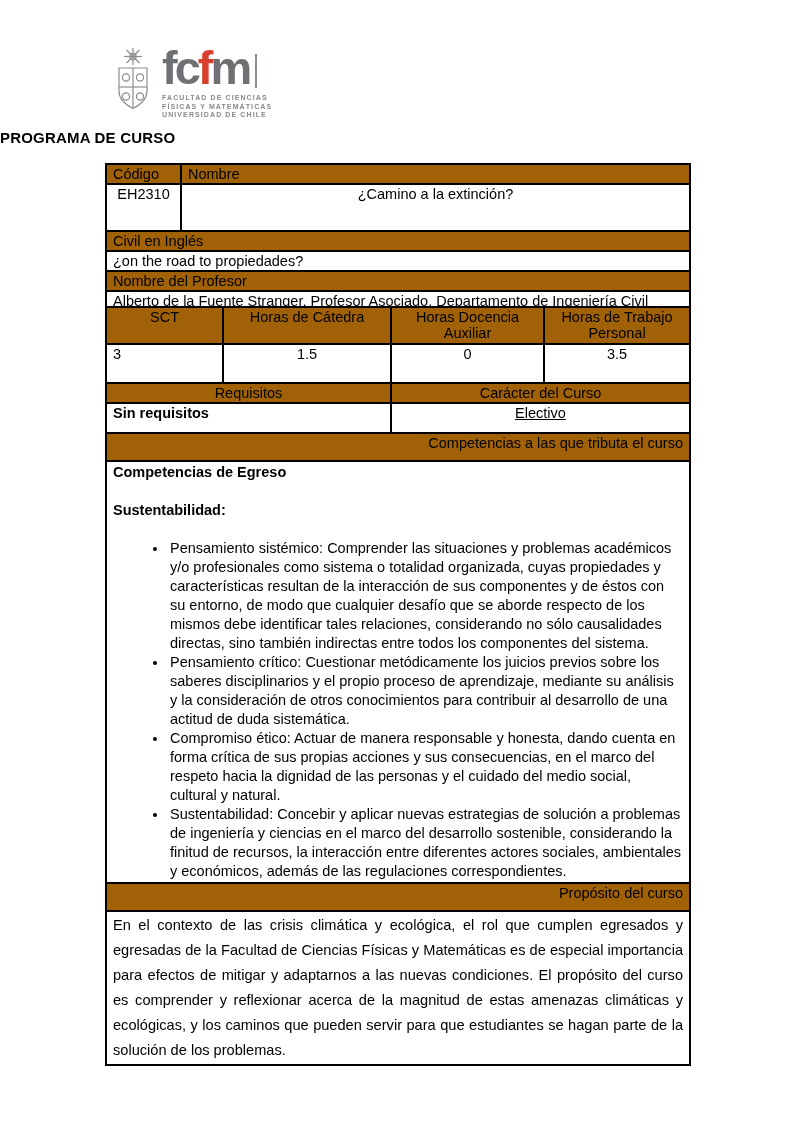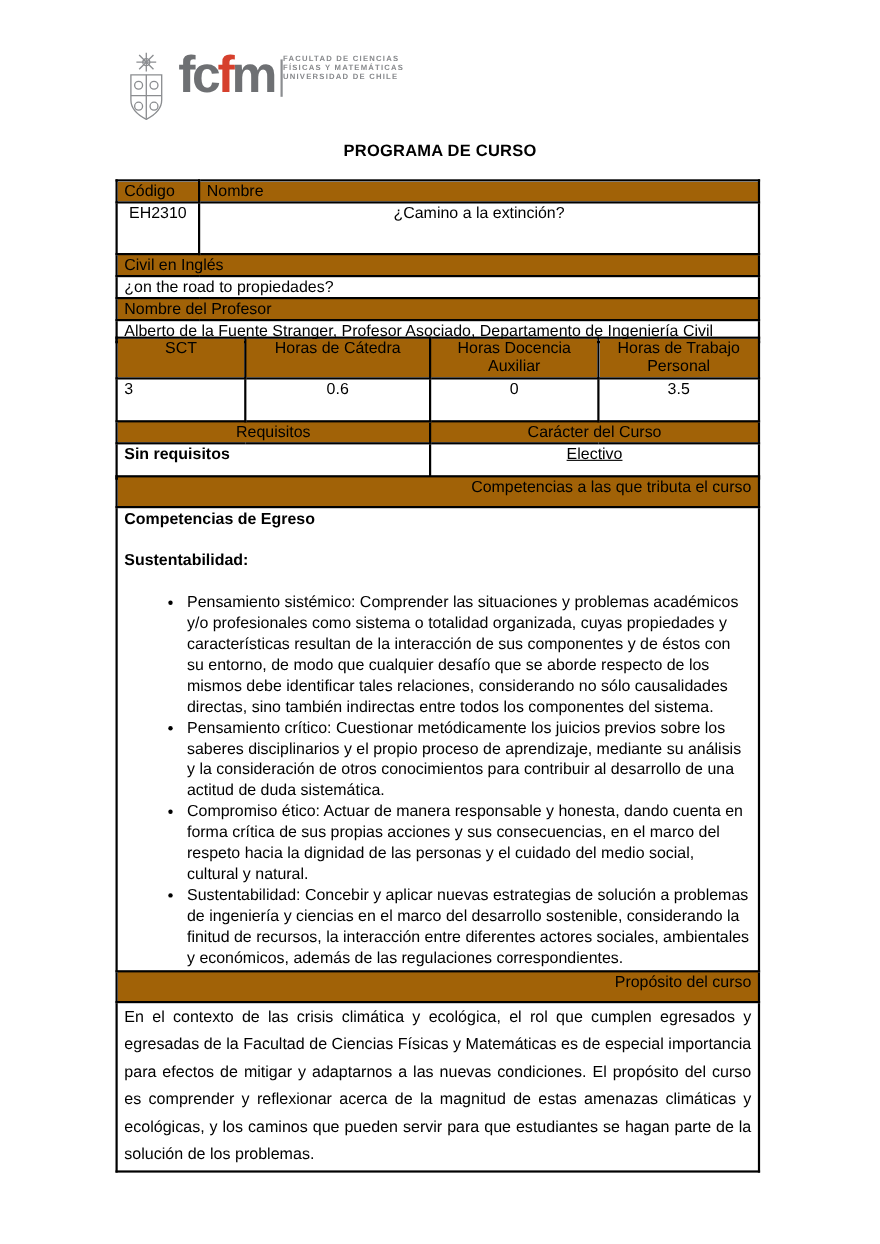--- a/index.html
+++ b/index.html
@@ -2,30 +2,30 @@
 <html><head>
 <meta charset="utf-8">
 <style>
   html,body{margin:0;padding:0;background:#ffffff;}
   .page{position:relative;width:800px;height:1131px;background:#ffffff;overflow:hidden;
         font-family:"Liberation Sans","DejaVu Sans",sans-serif;color:#000;}
 
   
   .logo{position:absolute;left:112px;top:46px;display:flex;align-items:flex-start;gap:8px;}
   .crest{flex:0 0 auto;margin-top:1px;}
-  .logo-right{display:flex;flex-direction:row;}
+  .logo-right{display:flex;flex-direction:column;}
   .wordmark{font-weight:bold;font-size:47px;line-height:44px;letter-spacing:-3px;color:#6e7073;
             display:flex;align-items:flex-end;}
   .wordmark .red{color:#d6402d;}
   .wordmark .bar{width:2px;height:34px;background:#8b8d90;margin-left:6px;margin-bottom:2px;}
   .logo-sub{margin-top:4px;font-size:7px;font-weight:bold;letter-spacing:1.1px;
             color:#87898c;line-height:8.5px;}
 
   
-  .title{position:absolute;top:129px;left:0;width:100%;text-align:center;
+  .title{position:absolute;top:129px;left:0;width:100%;text-align:left;
          font-size:15px;font-weight:bold;letter-spacing:0.2px;}
 
   
   table.tbl{position:absolute;left:105px;width:586px;border-collapse:collapse;table-layout:fixed;}
   #t1{top:163px;} #t2{top:306px;} #t3{top:432px;}
   .tbl td{border:2px solid #000;font-size:14.5px;padding:1px 6px;vertical-align:top;
           overflow:hidden;word-wrap:break-word;}
   .gray{background:#a16207;}
   .c{text-align:center;}
   .vm{vertical-align:middle;}
@@ -123,21 +123,21 @@
     </colgroup>
     <tbody>
         <tr>
       <td class="gray c vm hdr2">SCT</td>
       <td class="gray c vm hdr2">Horas de Cátedra</td>
       <td class="gray c vm hdr2">Horas Docencia Auxiliar</td>
       <td class="gray c vm hdr2">Horas de Trabajo Personal</td>
     </tr>
     <tr>
       <td class="vals">3</td>
-      <td class="c vals">0.6</td>
+      <td class="c vals">1.5</td>
       <td class="c vals">0</td>
       <td class="c vals">3.5</td>
     </tr>
     <tr>
       <td class="gray c h18" colspan="2">Requisitos</td>
       <td class="gray c h18" colspan="2">Carácter del Curso</td>
     </tr>
     <tr>
       <td class="h32 small" colspan="2">Sin requisitos</td>
       <td class="h32 c electivo" colspan="2">Electivo</td>

